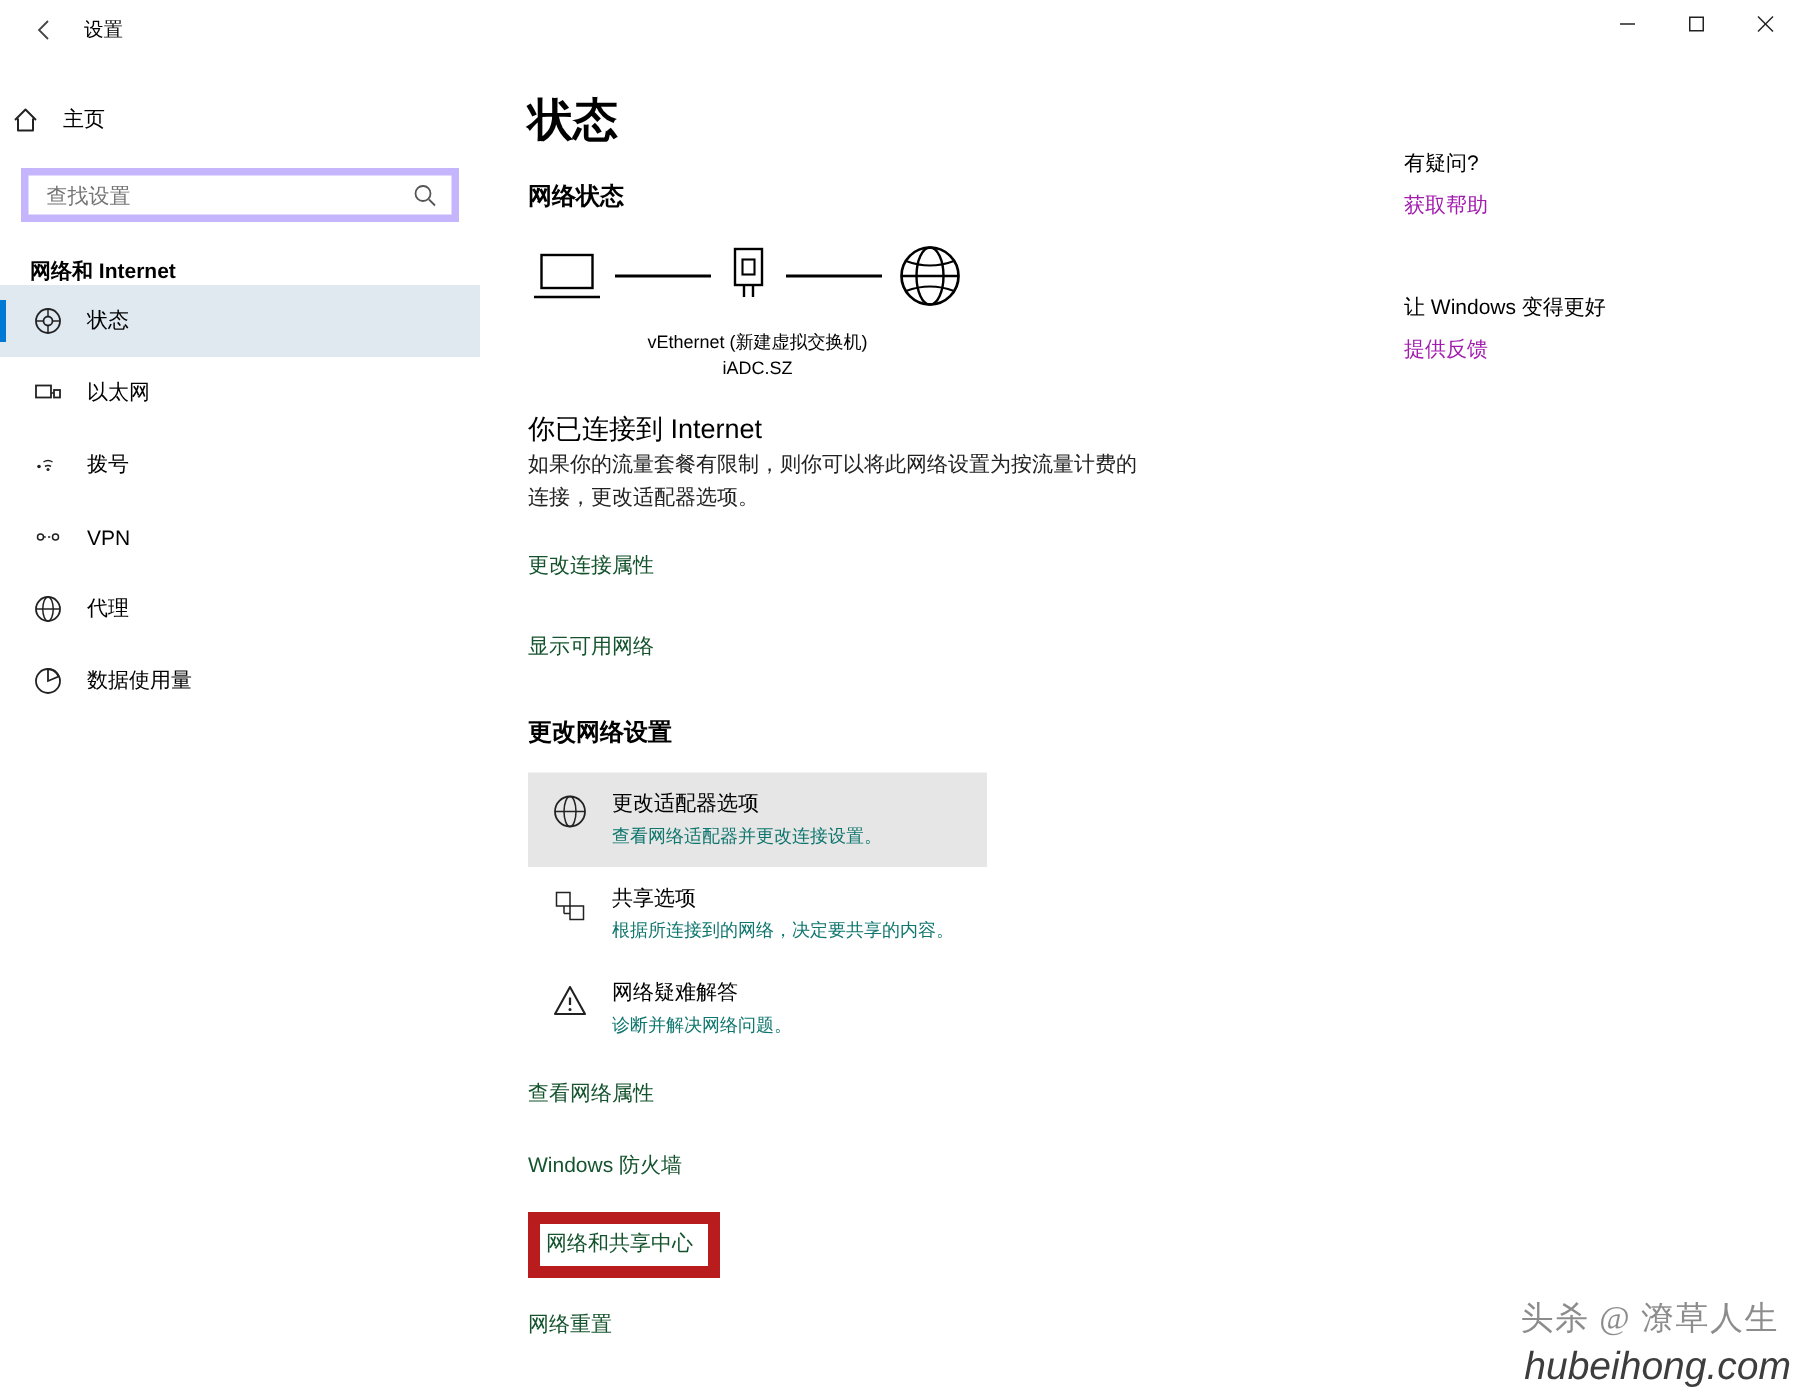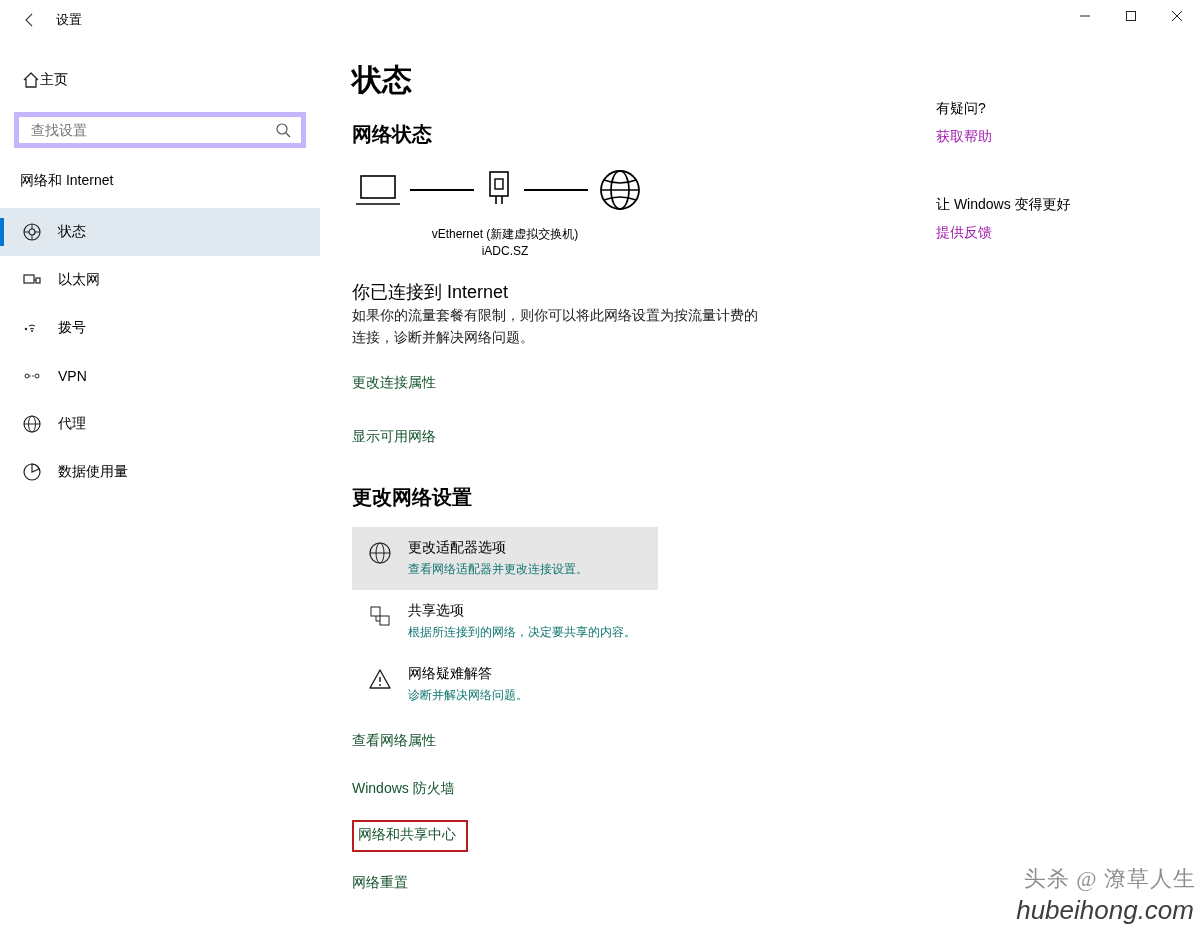--- a/index.html
+++ b/index.html
@@ -43,21 +43,22 @@
     display: flex;
     height: calc(100% - 40px);
   }
   .sidebar {
     width: 320px;
     padding-top: 20px;
   }
   .home-row {
     display: flex; align-items: center;
     height: 40px;
-    padding-left: 22px;
+    padding-left: 8px;
+    gap: 16px;
     margin-bottom: 12px;
   }
   .home-row .icon { width: 18px; }
   .search-wrap {
     padding: 0 14px 0 14px;
     margin-bottom: 24px;
   }
   .search {
     width: 100%;
     height: 36px;
@@ -74,23 +75,22 @@
     font-family: inherit;
     background: transparent;
   }
   .search .sicon {
     width: 36px; height: 36px;
     display: flex; align-items: center; justify-content: center;
     color: #555;
   }
   .section-label {
     padding-left: 20px;
-    font-weight: 400;
-    font-size: 14px;
-    margin-bottom: 18px;
+    font-weight: 700;
+    font-size: 14px;
   }
   .nav-item {
     display: flex; align-items: center;
     height: 48px;
     padding-left: 22px;
     gap: 16px;
     position: relative;
   }
   .nav-item.active::before {
     content: '';
@@ -108,21 +108,21 @@
     padding: 20px 30px 20px 32px;
     overflow-y: auto;
     position: relative;
   }
   .page-title {
     font-size: 30px;
     font-weight: 600;
     margin-bottom: 20px;
   }
   .sub-title {
-    font-size: 20px;
+    font-size: 16px;
     font-weight: 600;
     margin-bottom: 16px;
   }
   .diagram {
     display: flex; align-items: center;
     gap: 0;
     margin: 20px 0 14px 4px;
   }
   .diagram .line {
     width: 64px; height: 1.5px;
@@ -175,21 +175,21 @@
   .tile .ttext .ttitle {
     font-size: 14px;
     margin-bottom: 4px;
   }
   .tile .ttext .tdesc {
     font-size: 12px;
     color: #0f766e;
   }
   .boxed-link {
     display: inline-block;
-    border: 2px solid #b91c1c;
+    border: 8px solid #b91c1c;
     padding: 4px 10px 6px 4px;
     margin: 6px 0;
   }
   
   .right-panel {
     position: absolute;
     left: 936px;
     top: 100px;
     width: 220px;
   }
@@ -199,21 +199,21 @@
   }
   .right-panel .rlink {
     color: #a21caf;
     font-size: 14px;
     margin-bottom: 50px;
     display: block;
   }
   
   .wm1 {
     position: absolute;
-    right: 4px;
+    right: 14px;
     bottom: 38px;
     font-size: 22px;
     color: rgba(0,0,0,0.45);
     font-weight: 400;
     letter-spacing: 1px;
     font-family: "SimSun", serif;
   }
   .wm2 {
     position: absolute;
     right: 6px;
@@ -377,21 +377,21 @@
             <path d="M6 32 Q22 26 38 32" stroke="#000" stroke-width="1.4" fill="none"></path>
           </svg>
       </span>
     </div>
     <div class="diagram-label">
       <div>vEthernet (新建虚拟交换机)</div>
       <div>iADC.SZ</div>
     </div>
 
     <div class="status-head">你已连接到 Internet</div>
-    <div class="status-desc">如果你的流量套餐有限制，则你可以将此网络设置为按流量计费的连接，诊断并解决网络问题。</div>
+    <div class="status-desc">如果你的流量套餐有限制，则你可以将此网络设置为按流量计费的连接，更改适配器选项。</div>
 
     <a class="link">更改连接属性</a><br>
     <div style="height:20px"></div>
     <a class="link">显示可用网络</a>
 
     <div class="section2">
       <h2 class="sub-title">更改网络设置</h2>
 
       <div class="tile hover">
         <span class="ticon">

